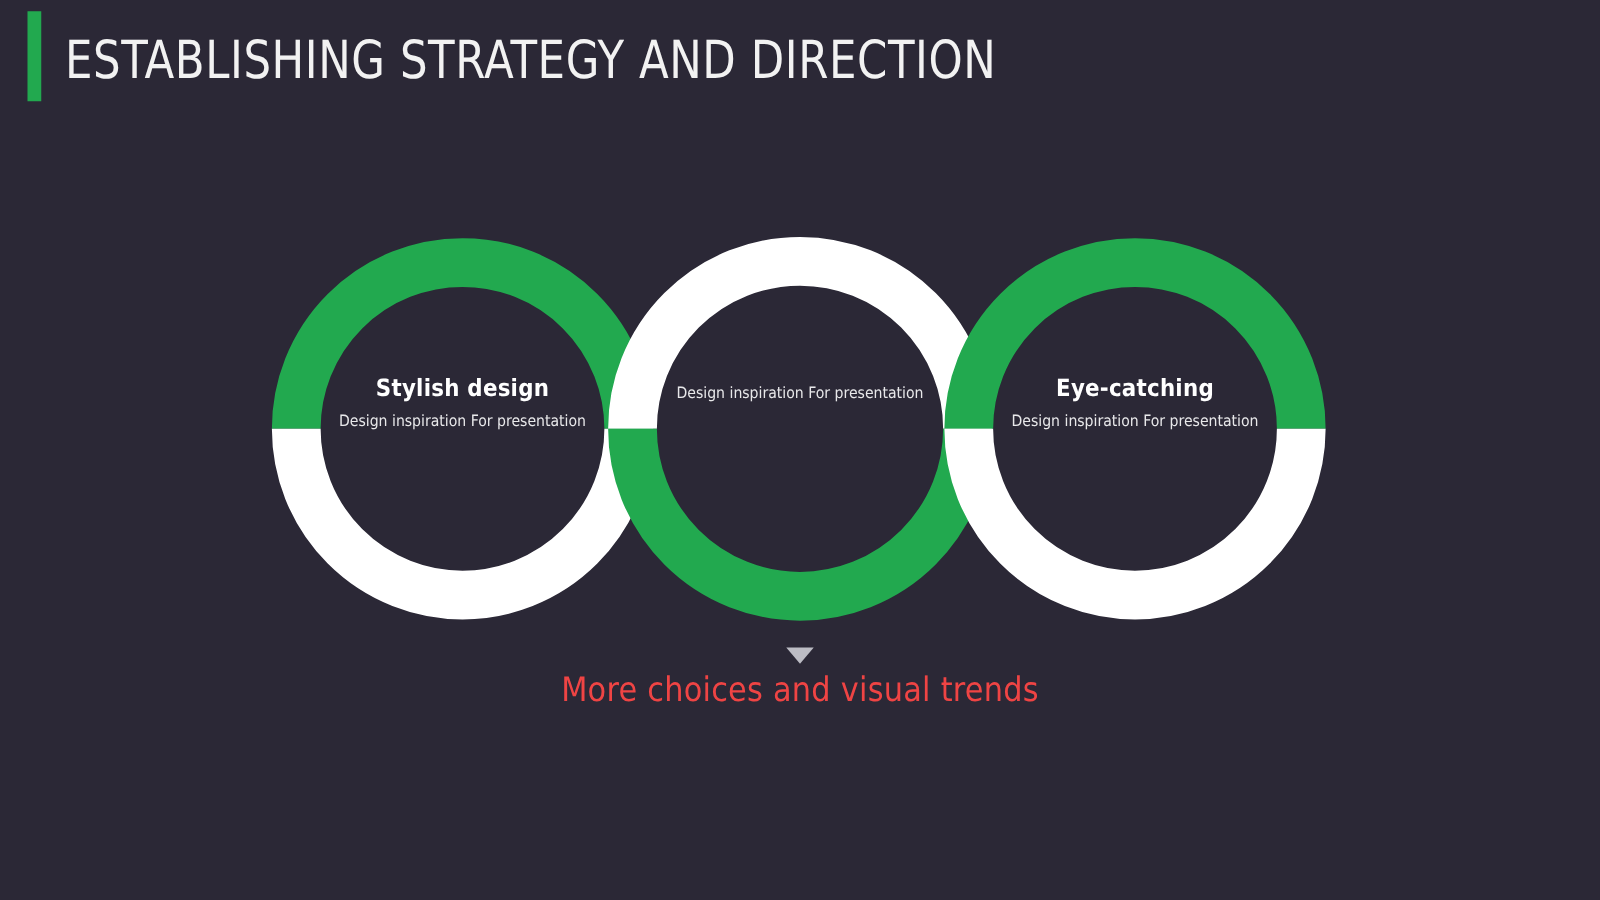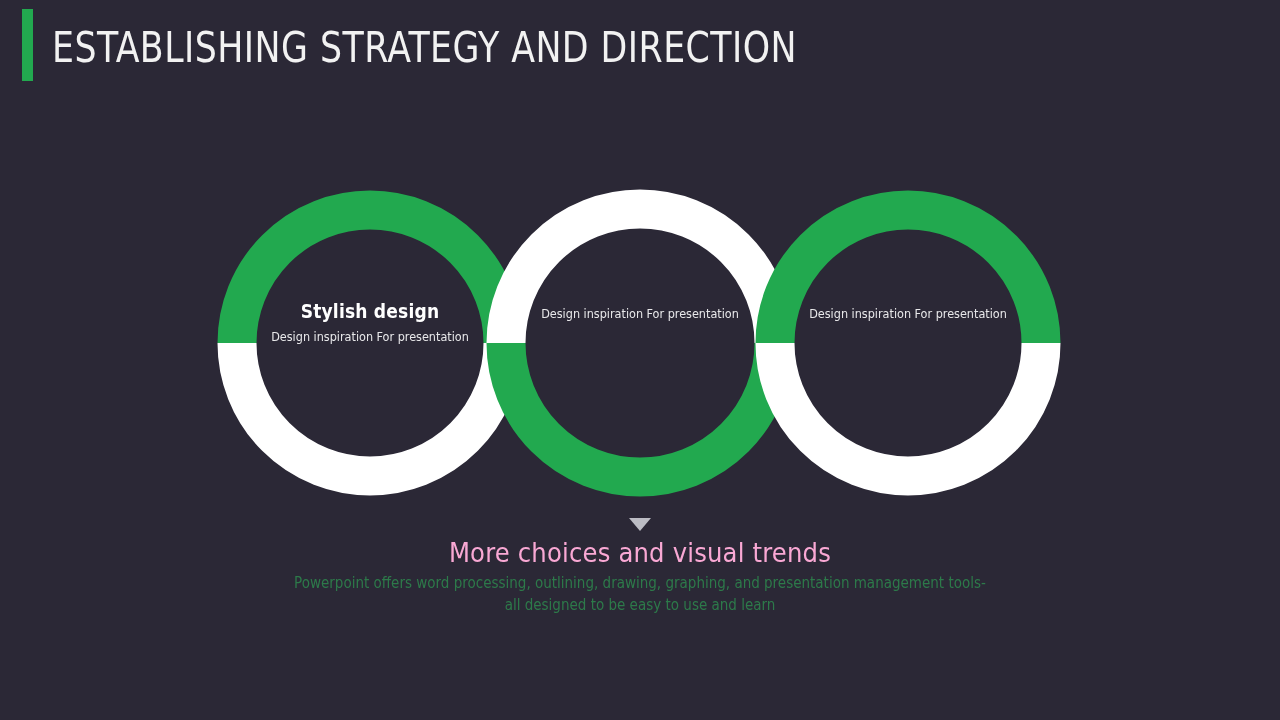--- a/index.html
+++ b/index.html
@@ -168,21 +168,21 @@
   <div class="ring-label" style="left:255px; top:300px;">
     <div class="ring-title">Stylish design</div>
     <div class="ring-desc">Design inspiration For presentation</div>
   </div>
 
   <div class="ring-label" style="left:525px; top:300px;">
     <div class="ring-desc">Design inspiration For presentation</div>
   </div>
 
   <div class="ring-label" style="left:793px; top:300px;">
+    <div class="ring-title">Eye-catching</div>
     <div class="ring-desc">Design inspiration For presentation</div>
   </div>
 </div>
 
 <div id="footer">
   <div id="down-marker" style="border-top-color: rgb(188, 188, 196);"></div>
-  <div id="footer-heading" style="color: #f9a8d4;">More choices and visual trends</div>
-  <div id="footer-body" style="color: rgb(45, 122, 74);">Powerpoint offers word processing, outlining, drawing, graphing, and presentation management tools- all designed to be easy to use and learn</div>
+  <div id="footer-heading" style="color: #ef4444;">More choices and visual trends</div>
 </div>
 
 </body></html>

